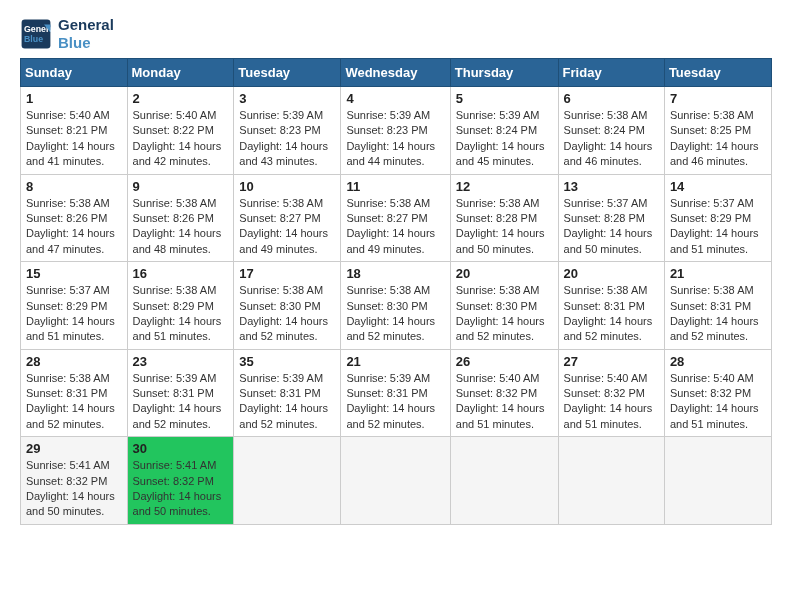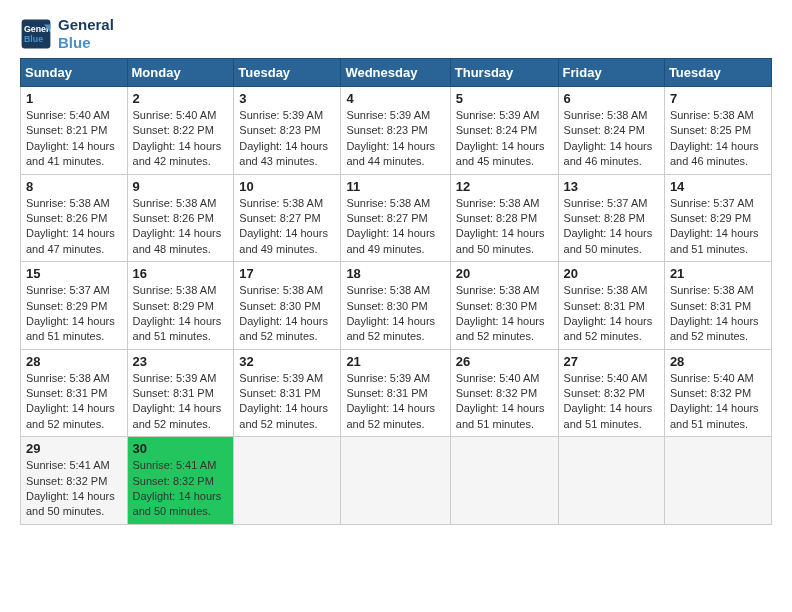--- a/index.html
+++ b/index.html
@@ -220,21 +220,21 @@
         <tr>
           <td>
         <span class="day-num">28</span>
         <span class="cell-text">Sunrise: 5:38 AM<br>Sunset: 8:31 PM<br>Daylight: 14 hours and 52 minutes.</span>
       </td>
           <td>
         <span class="day-num">23</span>
         <span class="cell-text">Sunrise: 5:39 AM<br>Sunset: 8:31 PM<br>Daylight: 14 hours and 52 minutes.</span>
       </td>
           <td>
-        <span class="day-num">32</span>
+        <span class="day-num">35</span>
         <span class="cell-text">Sunrise: 5:39 AM<br>Sunset: 8:31 PM<br>Daylight: 14 hours and 52 minutes.</span>
       </td>
           <td>
         <span class="day-num">21</span>
         <span class="cell-text">Sunrise: 5:39 AM<br>Sunset: 8:31 PM<br>Daylight: 14 hours and 52 minutes.</span>
       </td>
           <td>
         <span class="day-num">26</span>
         <span class="cell-text">Sunrise: 5:40 AM<br>Sunset: 8:32 PM<br>Daylight: 14 hours and 51 minutes.</span>
       </td>

